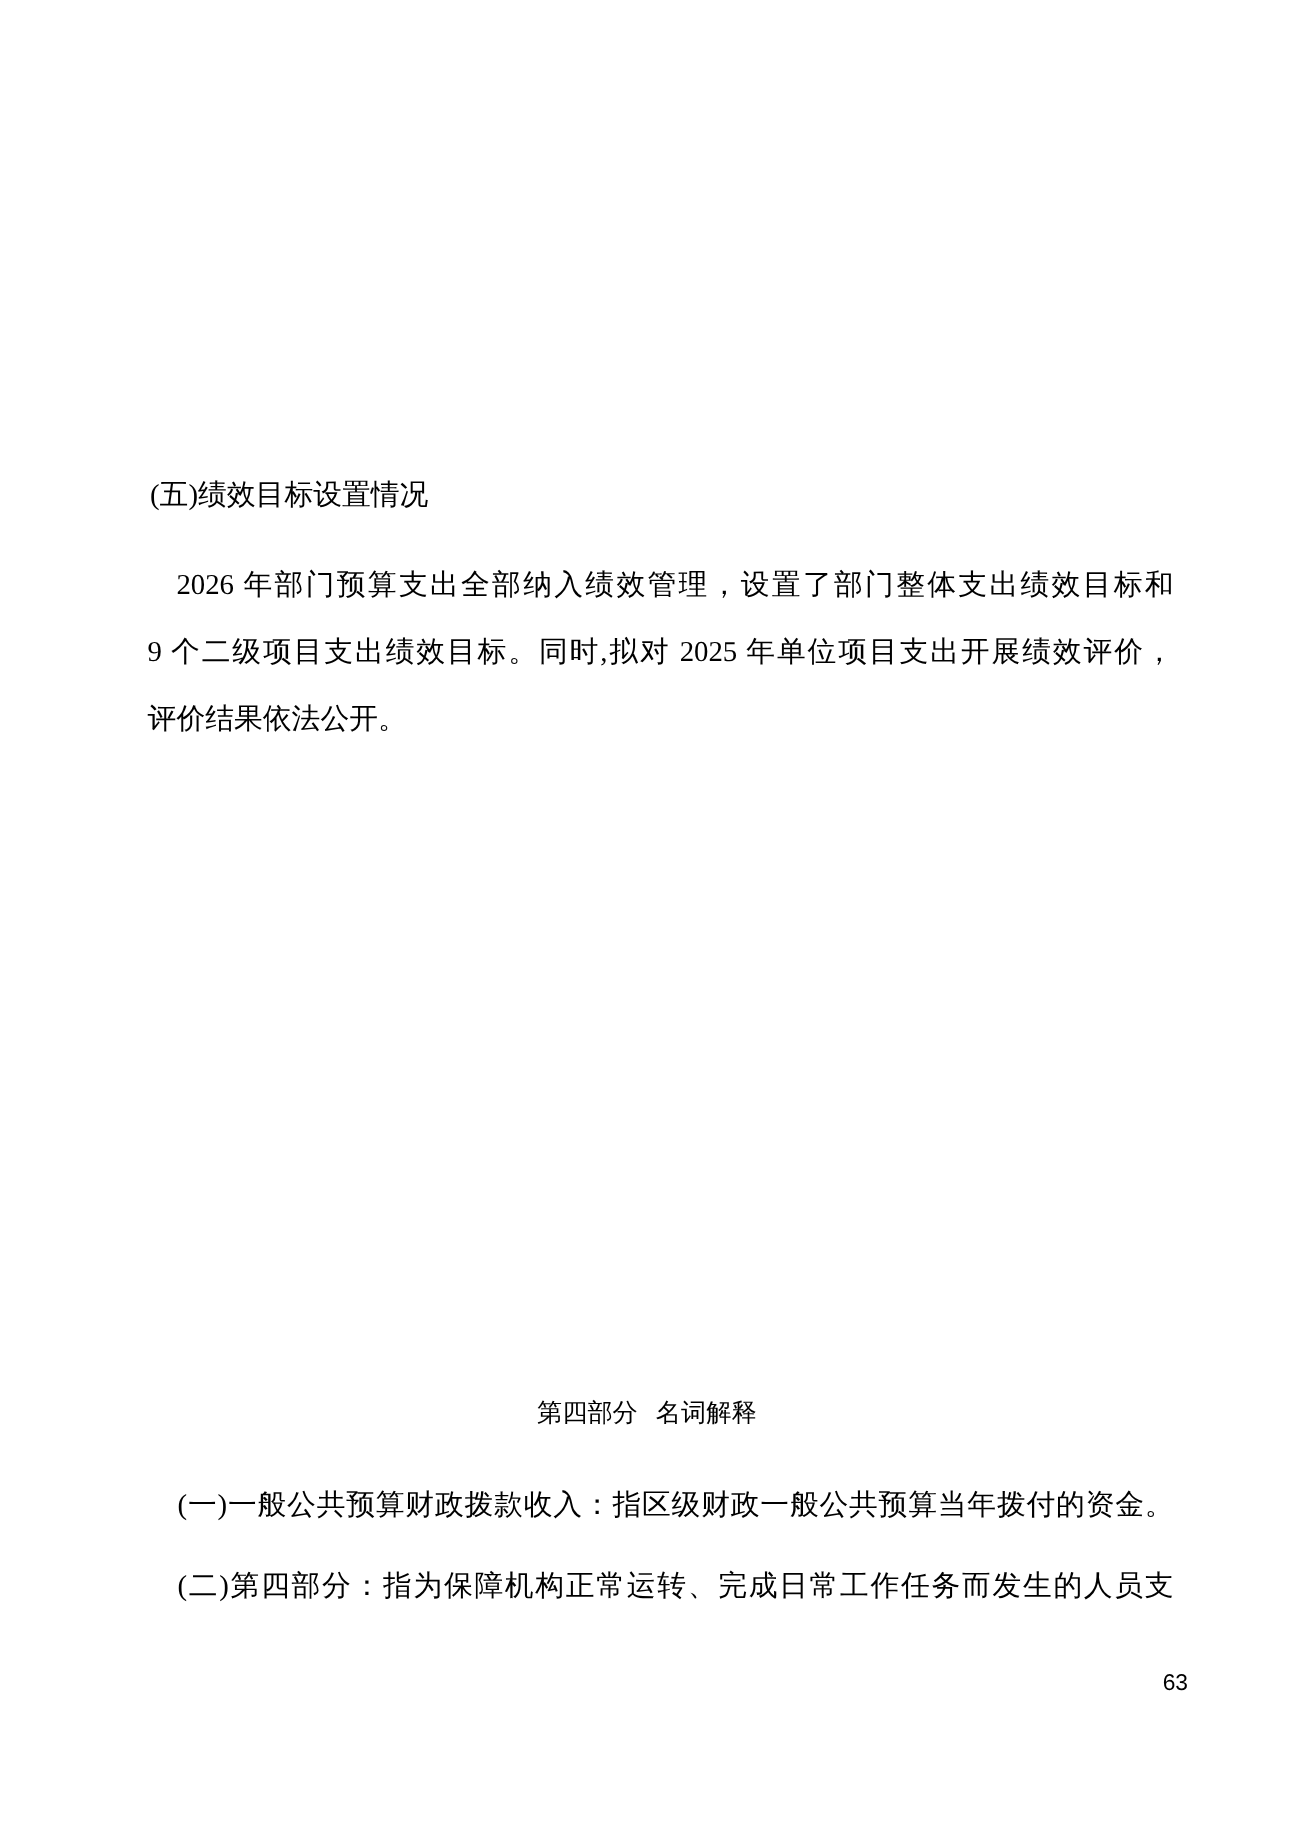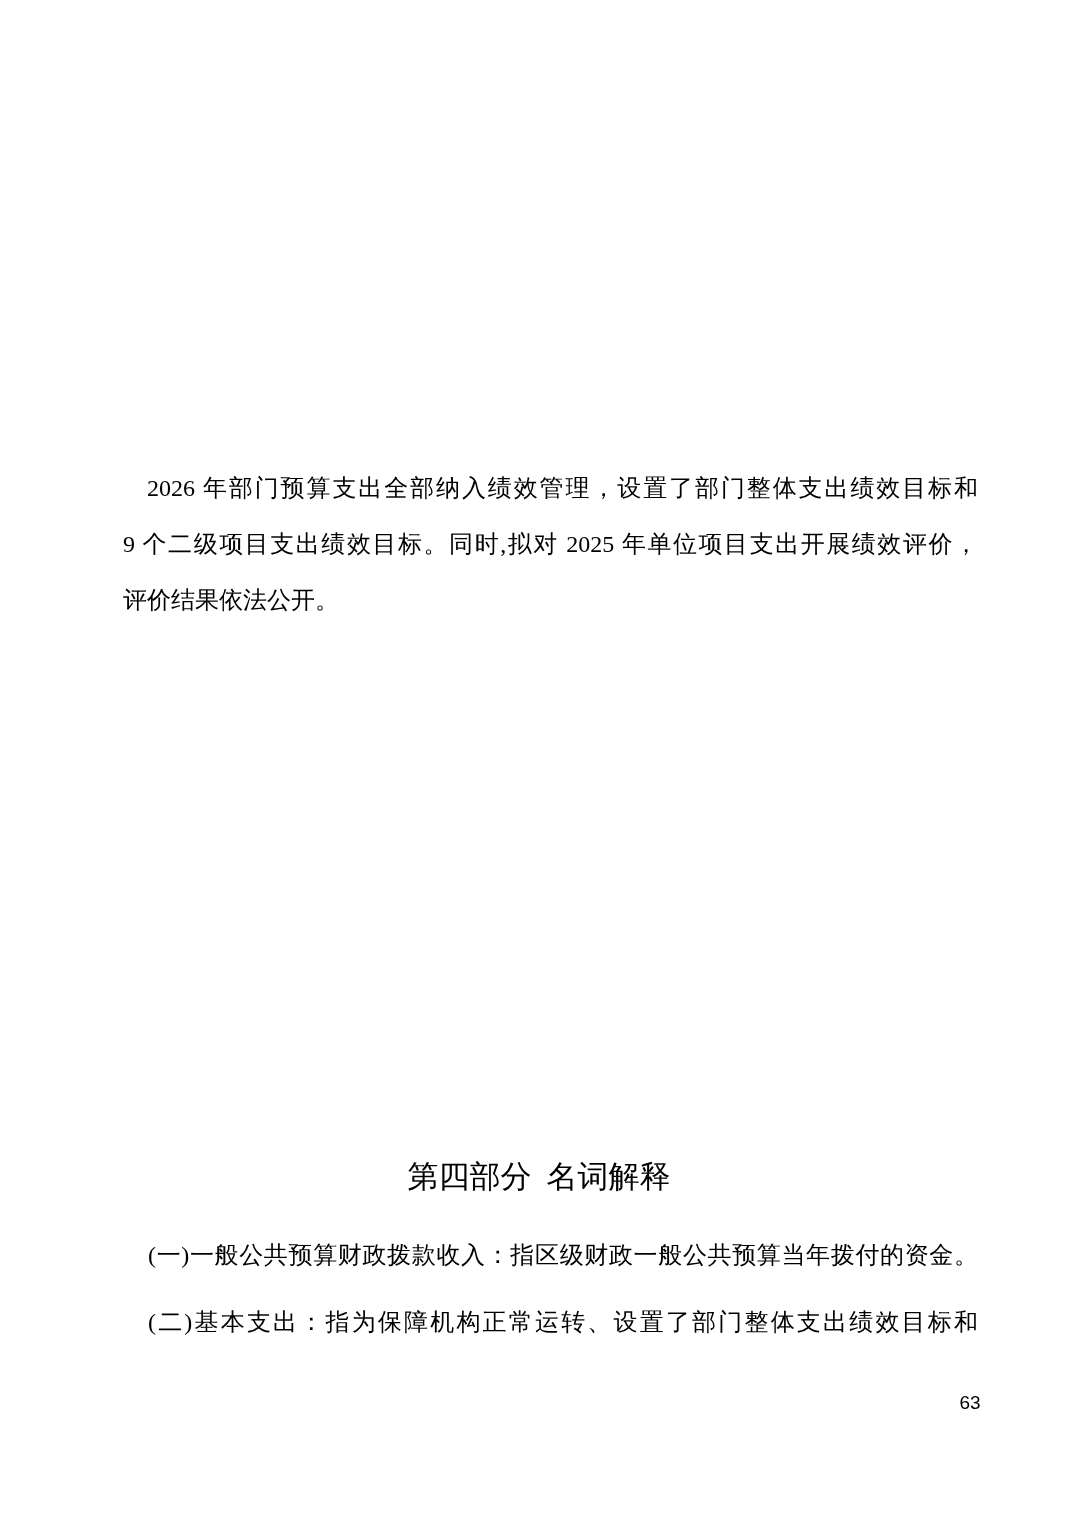--- a/index.html
+++ b/index.html
@@ -32,56 +32,57 @@
   }
   .ind1 { text-indent: 24px; }
   .ind2 { text-indent: 48px; }
 
   #p1   { left: 100px; top: 143px;  width: 878px; }
   #sec5 { left: 125px; top: 385px; }
   #p2   { left: 123px; top: 460px;  width: 855px; }
   #part4 {
     left: 100px; top: 1149px; width: 878px;
     text-align: center;
-    font-size: 31px;
+    font-size: 21px;
     line-height: 56px;
     height: 56px;
     white-space: nowrap;
   }
   .hgap { display: inline-block; width: 15px; }
   #item1 { left: 100px; top: 1227px; width: 878px; }
   #item2 { left: 100px; top: 1294px; width: 878px; }
   #pagenum {
     position: absolute;
     left: 950px;
     top: 1392px;
     width: 40px;
-    text-align: center;
+    text-align: right;
     font-family: "Liberation Sans", "DejaVu Sans", sans-serif;
     font-size: 19px;
     line-height: 22px;
     color: #000000;
   }
 </style>
 </head>
 <body>
 
 <div class="page">
 
 
+  <div class="block tl" id="sec5">(五)绩效目标设置情况</div>
 
   <div class="block" id="p2">
     <div class="tl jl ind1">2026 年部门预算支出全部纳入绩效管理，设置了部门整体支出绩效目标和</div>
     <div class="tl jl">9 个二级项目支出绩效目标。同时,拟对 2025 年单位项目支出开展绩效评价，</div>
     <div class="tl">评价结果依法公开。</div>
   </div>
 
   <div class="block" id="part4">
     <span>第四部分</span><span class="hgap"></span><span>名词解释</span>
   </div>
 
   <div class="block tl jl ind2" id="item1">(一)一般公共预算财政拨款收入：指区级财政一般公共预算当年拨付的资金。</div>
 
-  <div class="block tl jl ind2" id="item2">(二)基本支出：指为保障机构正常运转、设置了部门整体支出绩效目标和</div>
+  <div class="block tl jl ind2" id="item2">(二)第四部分：指为保障机构正常运转、完成日常工作任务而发生的人员支</div>
 
   <div id="pagenum">63</div>
 
 </div>
 
 </body></html>

